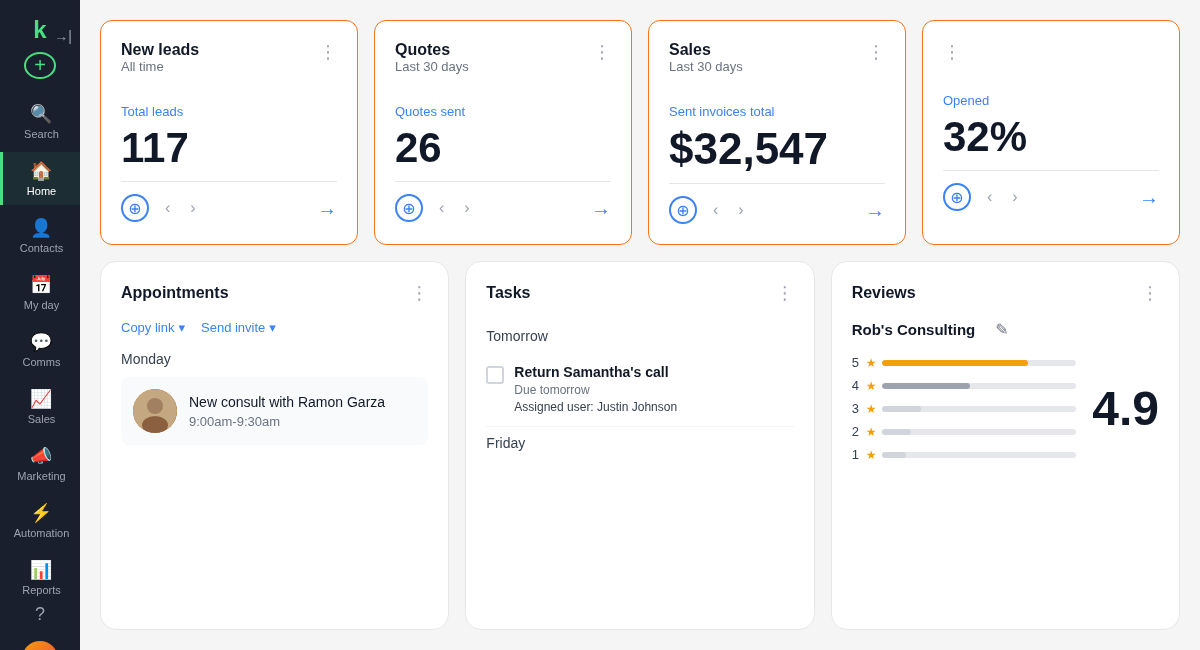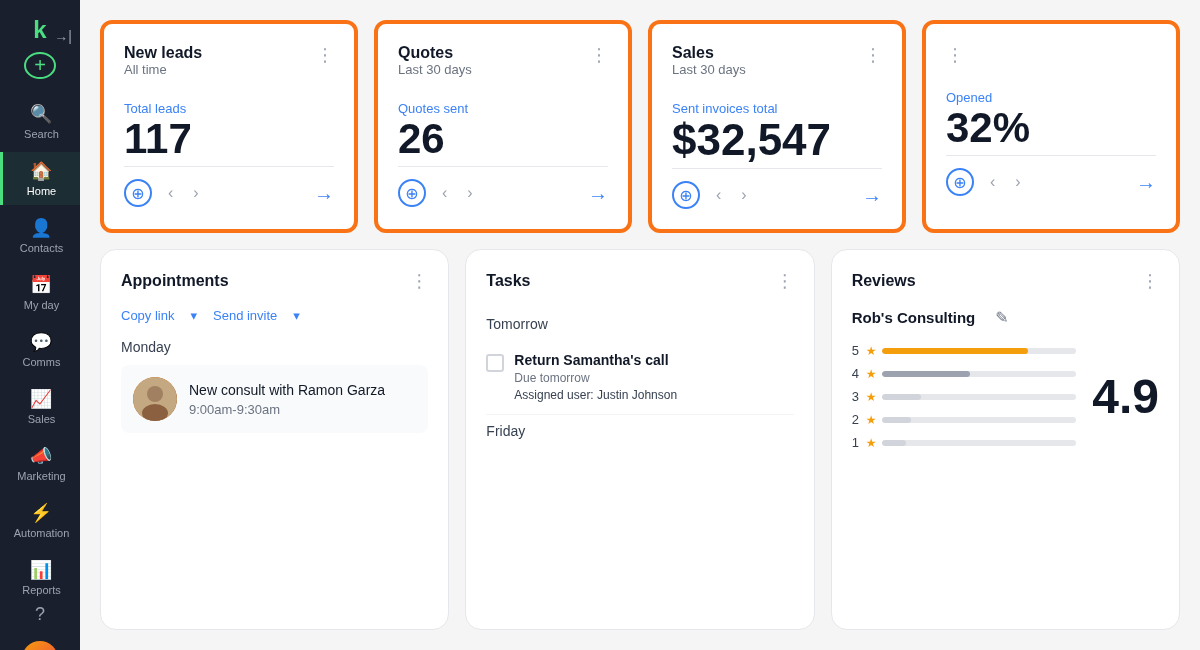--- a/index.html
+++ b/index.html
@@ -109,24 +109,24 @@
     
     .stats-row {
       display: grid;
       grid-template-columns: repeat(4, 1fr);
       gap: 16px;
     }
     .stat-card {
       background: white;
       border-radius: 12px;
       padding: 20px;
-      border: 4px solid #f97316;
-      display: flex;
-      flex-direction: column;
-      gap: 0;
+      border: 1px solid #f97316;
+      display: flex;
+      flex-direction: column;
+      gap: 6px;
     }
     .stat-card-header {
       display: flex;
       justify-content: space-between;
       align-items: flex-start;
     }
     .stat-card-title { font-size: 16px; font-weight: 600; color: #111827; }
     .stat-card-subtitle { font-size: 13px; color: #6b7280; }
     .stat-card-label { font-size: 13px; color: #3b82f6; margin-top: 24px; }
     .stat-card-value { font-size: 42px; font-weight: 700; color: #111827; line-height: 1.1; }
@@ -206,21 +206,21 @@
       margin-bottom: 16px;
     }
     .appt-action-btn {
       color: #3b82f6;
       font-size: 13px;
       background: none;
       border: none;
       cursor: pointer;
       display: flex;
       align-items: center;
-      gap: 16px;
+      gap: 4px;
     }
     .appt-day-label { font-size: 14px; color: #374151; font-weight: 500; margin-bottom: 10px; }
     .appt-item {
       display: flex;
       align-items: center;
       gap: 12px;
       background: #f9fafb;
       border-radius: 8px;
       padding: 12px;
     }

